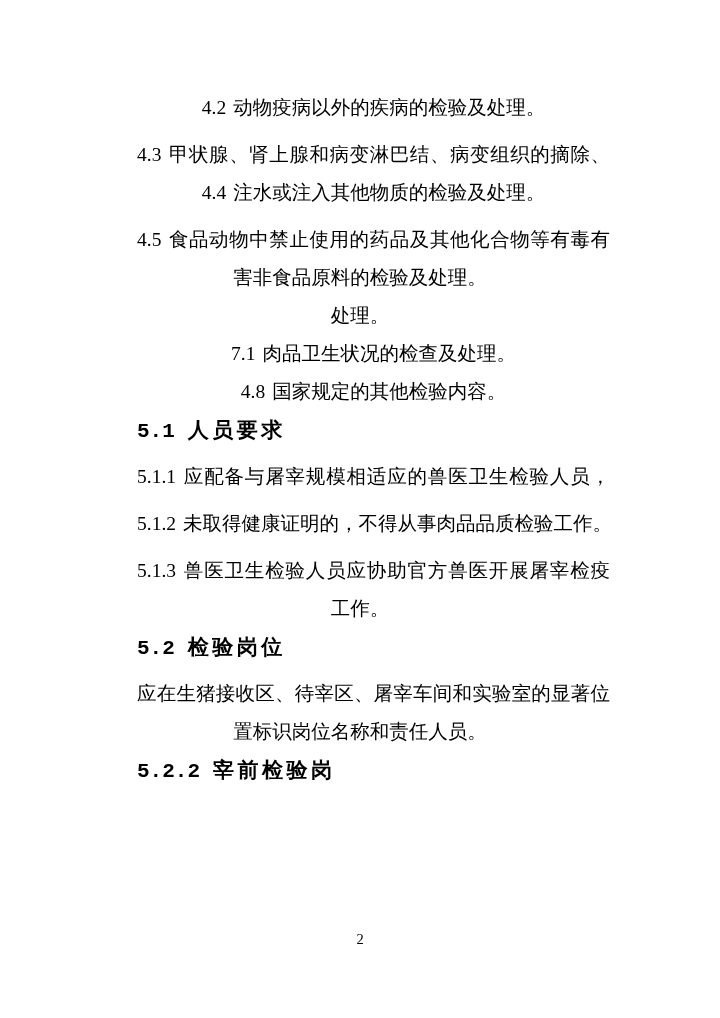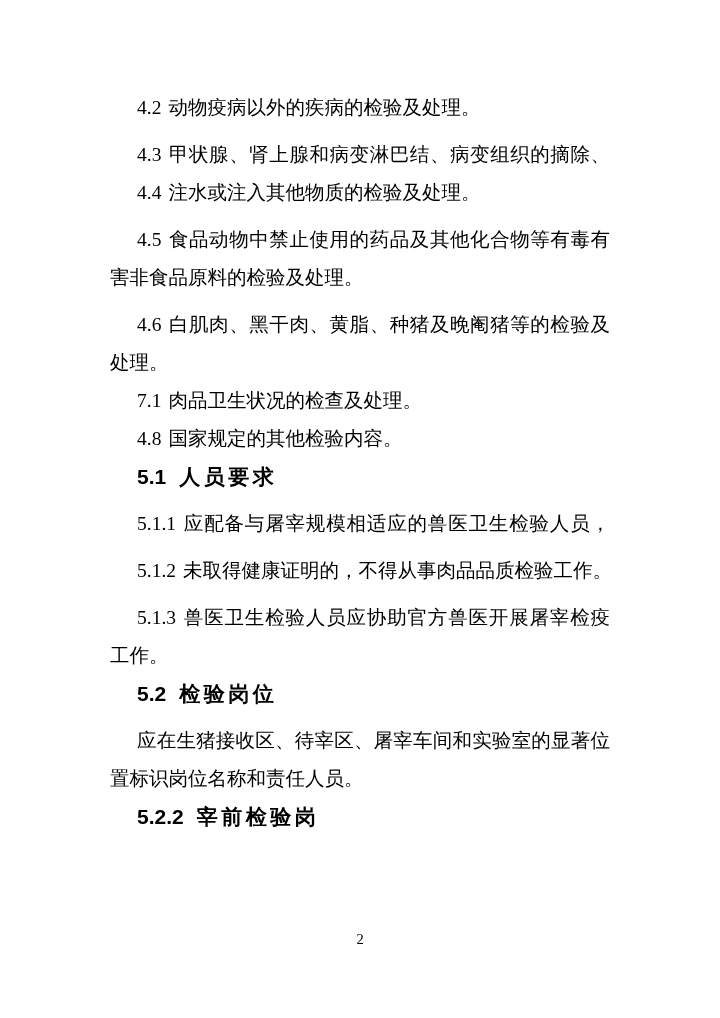--- a/index.html
+++ b/index.html
@@ -33,37 +33,38 @@
   .line.indent { padding-left: 27px; }
   .line.justify {
     text-align: justify;
     text-align-last: justify;
     text-justify: inter-character;
     margin-top: 9px;
   }
   .para.body .line {
     font-family: "Liberation Serif", "DejaVu Serif", serif;
     font-weight: normal;
+    text-align: center;
   }
   .para.body .num { margin-right: 7px; }
   
   .para.heading-1 .line {
     font-family: "Liberation Sans", "DejaVu Sans", sans-serif;
     font-weight: bold;
     font-size: 21px;
   }
   .para.heading-1 .num { margin-right: 10px; letter-spacing: 0; }
   .para.heading-1 .txt { letter-spacing: 3.5px; }
   
   .para.heading-2 .line {
     font-weight: bold;
     font-size: 21px;
   }
   .para.heading-2 .num {
-    font-family: Liberation Sans, sans-serif;
+    font-family: Liberation Mono, monospace;
     margin-right: 13px;
   }
   .para.heading-2 .txt {
     font-family: "Liberation Sans", "DejaVu Sans", sans-serif;
     letter-spacing: 3.5px;
   }
   .footer {
     position: absolute;
     top: 929px;
     left: 0;
@@ -87,21 +88,20 @@
         <div class="line indent justify"><span class="num">4.3</span><span class="txt">甲状腺、肾上腺和病变淋巴结、病变组织的摘除、</span></div>
       </div>
       <div class="para body">
         <div class="line indent"><span class="num">4.4</span><span class="txt">注水或注入其他物质的检验及处理。</span></div>
       </div>
       <div class="para body">
         <div class="line indent justify"><span class="num">4.5</span><span class="txt">食品动物中禁止使用的药品及其他化合物等有毒有</span></div>
         <div class="line"><span class="txt">害非食品原料的检验及处理。</span></div>
       </div>
       <div class="para body">
-        <div class="line indent justify"><span class="num">4.6</span><span class="txt">白肌肉、黑干肉、黄脂、种猪及晚阉猪等的检验及</span></div>
         <div class="line"><span class="txt">处理。</span></div>
       </div>
       <div class="para body">
         <div class="line indent"><span class="num">7.1</span><span class="txt">肉品卫生状况的检查及处理。</span></div>
       </div>
       <div class="para body">
         <div class="line indent"><span class="num">4.8</span><span class="txt">国家规定的其他检验内容。</span></div>
       </div>
       <div class="para heading-2">
         <div class="line indent"><span class="num">5.1</span><span class="txt">人员要求</span></div>

